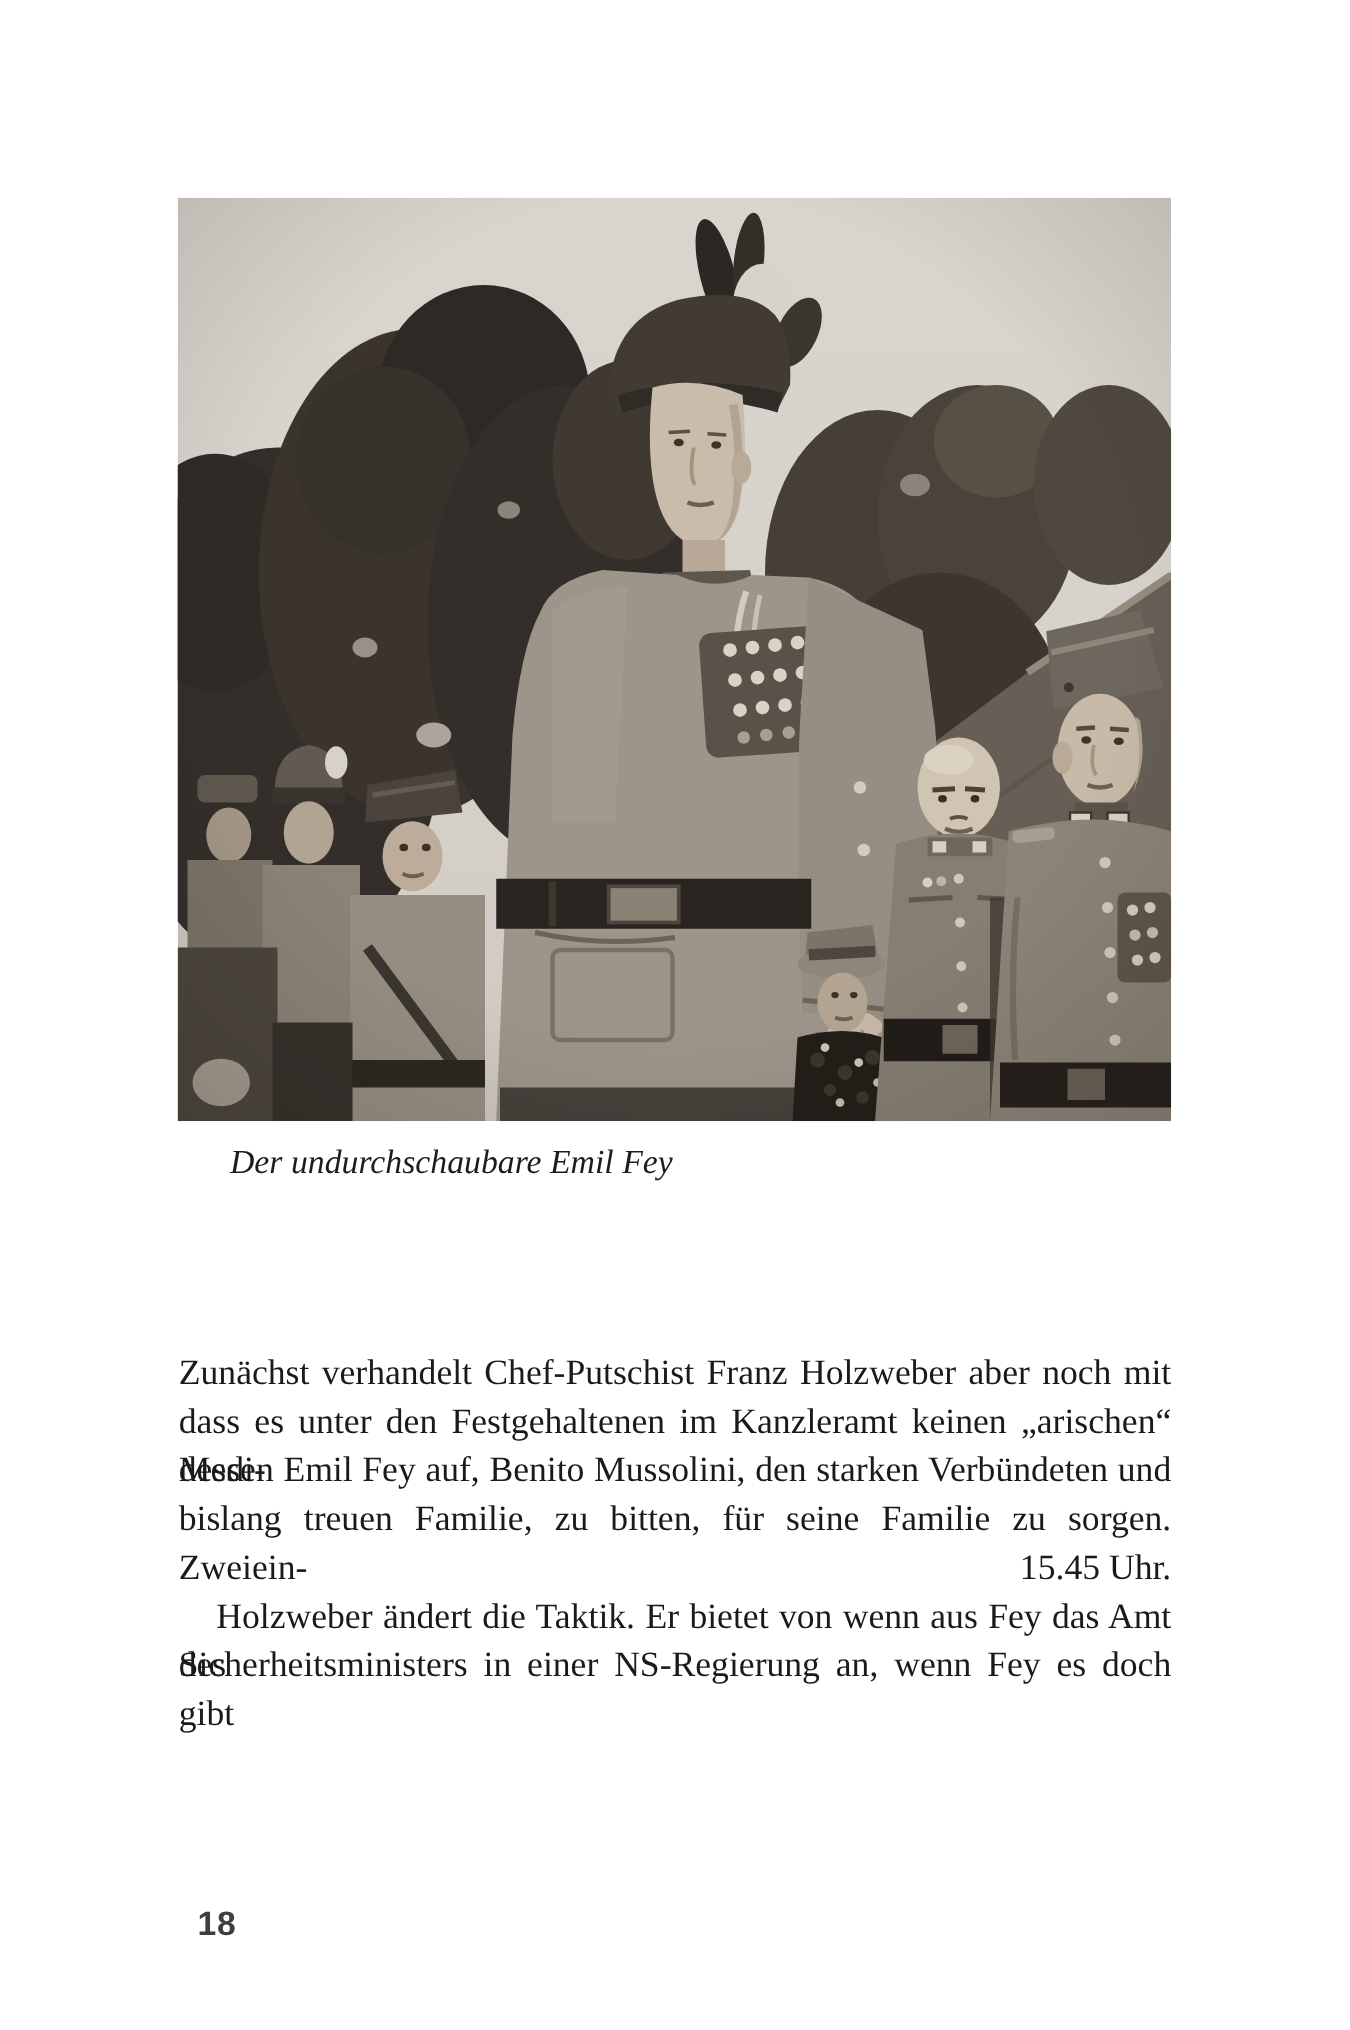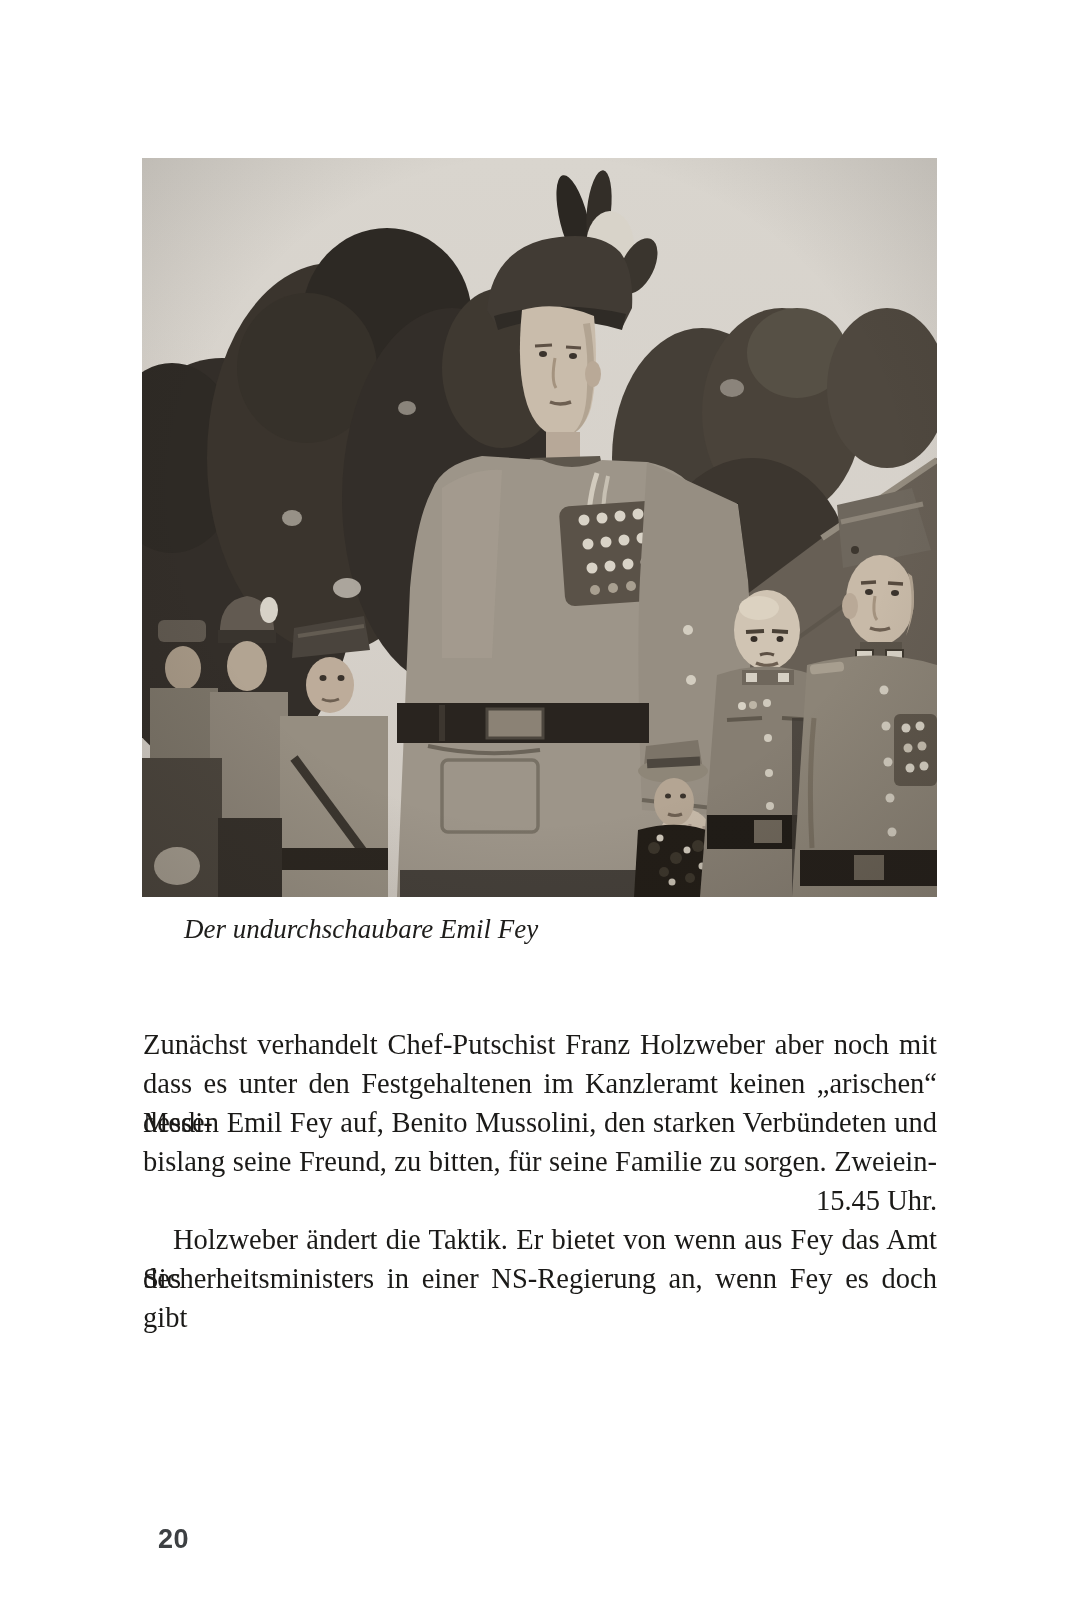--- a/index.html
+++ b/index.html
@@ -18,21 +18,21 @@
   .photo svg{display:block;width:100%;height:100%;}
   .caption{
     position:absolute;left:143px;top:912px;
     width:600px;
     font-style:italic;
     font-size:27px;line-height:34px;
     color:#1e1d1b;
     margin-left:41px;
   }
   .body-text{
-    position:absolute;left:143px;top:1025px;
+    position:absolute;left:143px;top:1079px;
     width:794px;
     color:#1b1a18;
   }
   .line{
     height:39px;line-height:39px;
     font-size:28.5px;
     text-align:right;
     white-space:nowrap;
   }
   .line.full{
@@ -268,24 +268,24 @@
     </svg>
   </figure>
 
   <div class="caption">Der undurchschaubare Emil Fey</div>
 
   <div class="body-text">
       <div class="para">
         <div class="line full">Zunächst verhandelt Chef-Putschist Franz Holzweber aber noch mit</div>
         <div class="line full">dass es unter den Festgehaltenen im Kanzleramt keinen „arischen“ Medi-</div>
         <div class="line full">dessen Emil Fey auf, Benito Mussolini, den starken Verbündeten und</div>
-        <div class="line full">bislang seine Freund, zu bitten, für seine Familie zu sorgen. Zweiein-</div>
+        <div class="line full">bislang treuen Familie, zu bitten, für seine Familie zu sorgen. Zweiein-</div>
         <div class="line">15.45 Uhr.</div>
       </div>
       <div class="para indent">
         <div class="line full">Holzweber ändert die Taktik. Er bietet von wenn aus Fey das Amt des</div>
         <div class="line full">Sicherheitsministers in einer NS-Regierung an, wenn Fey es doch gibt</div>
       </div>
     </div>
 
-  <div class="page-number">20</div>
+  <div class="page-number">18</div>
 
 </div>
 
 </body></html>

